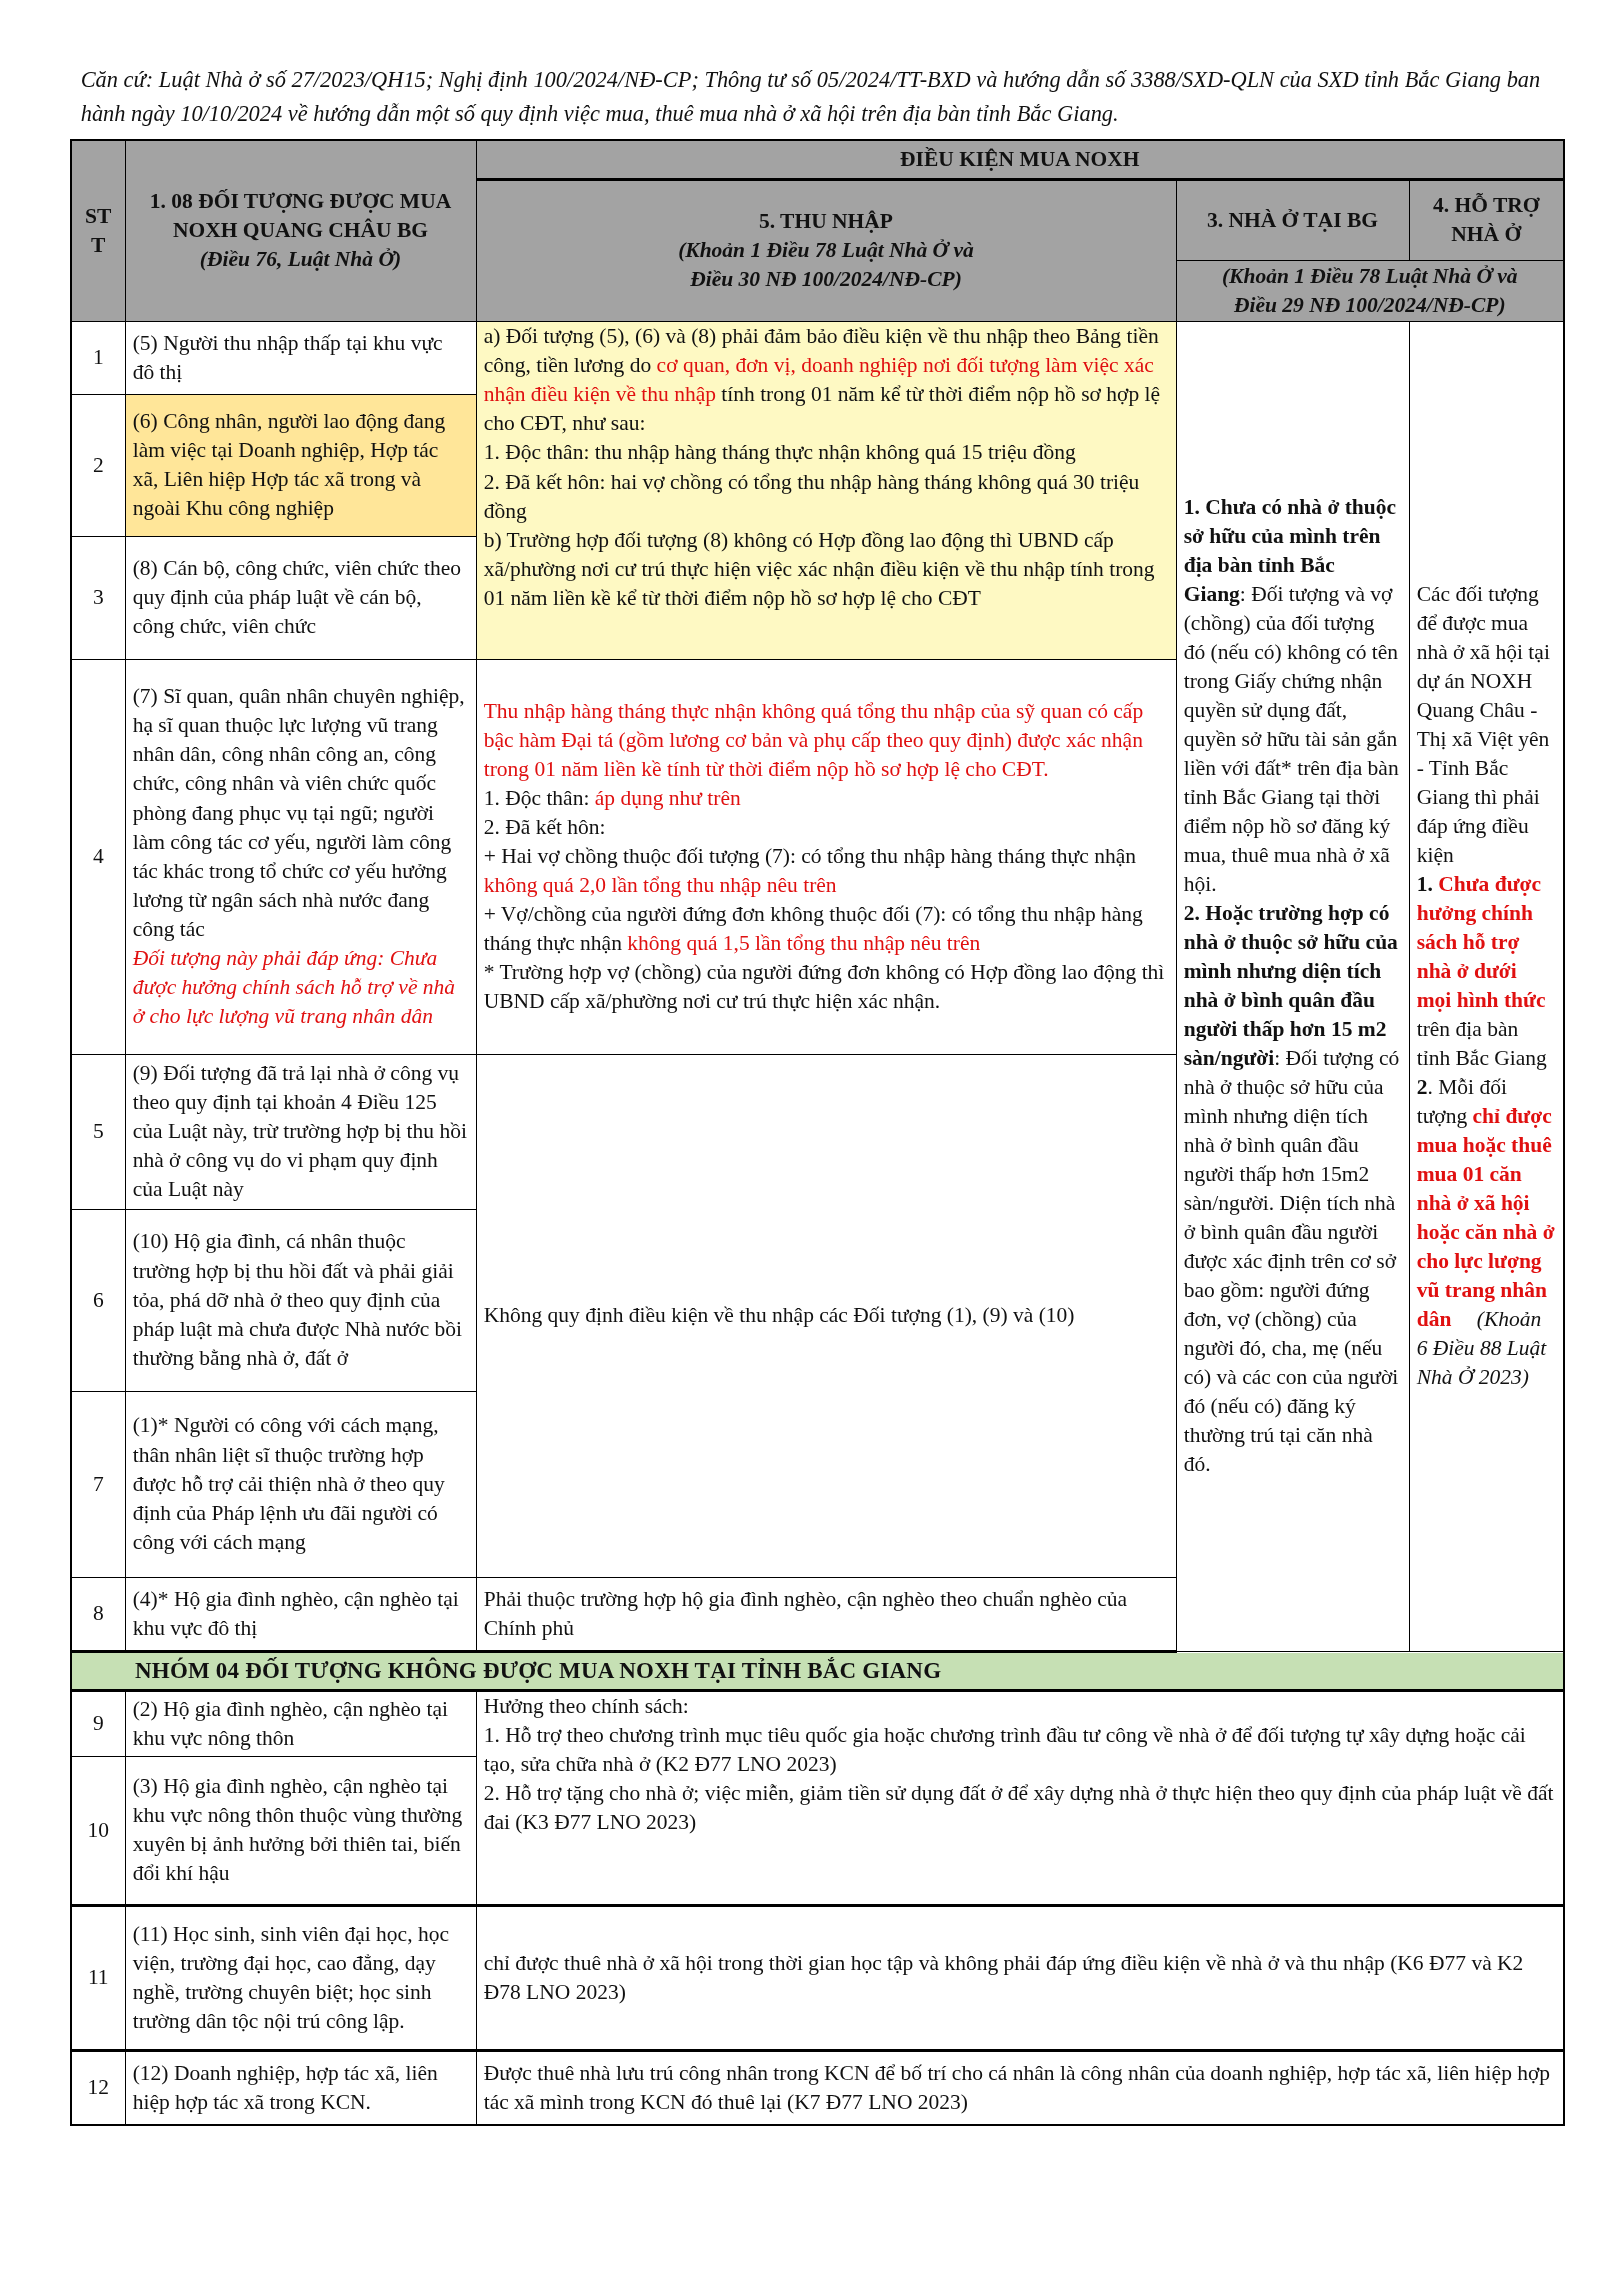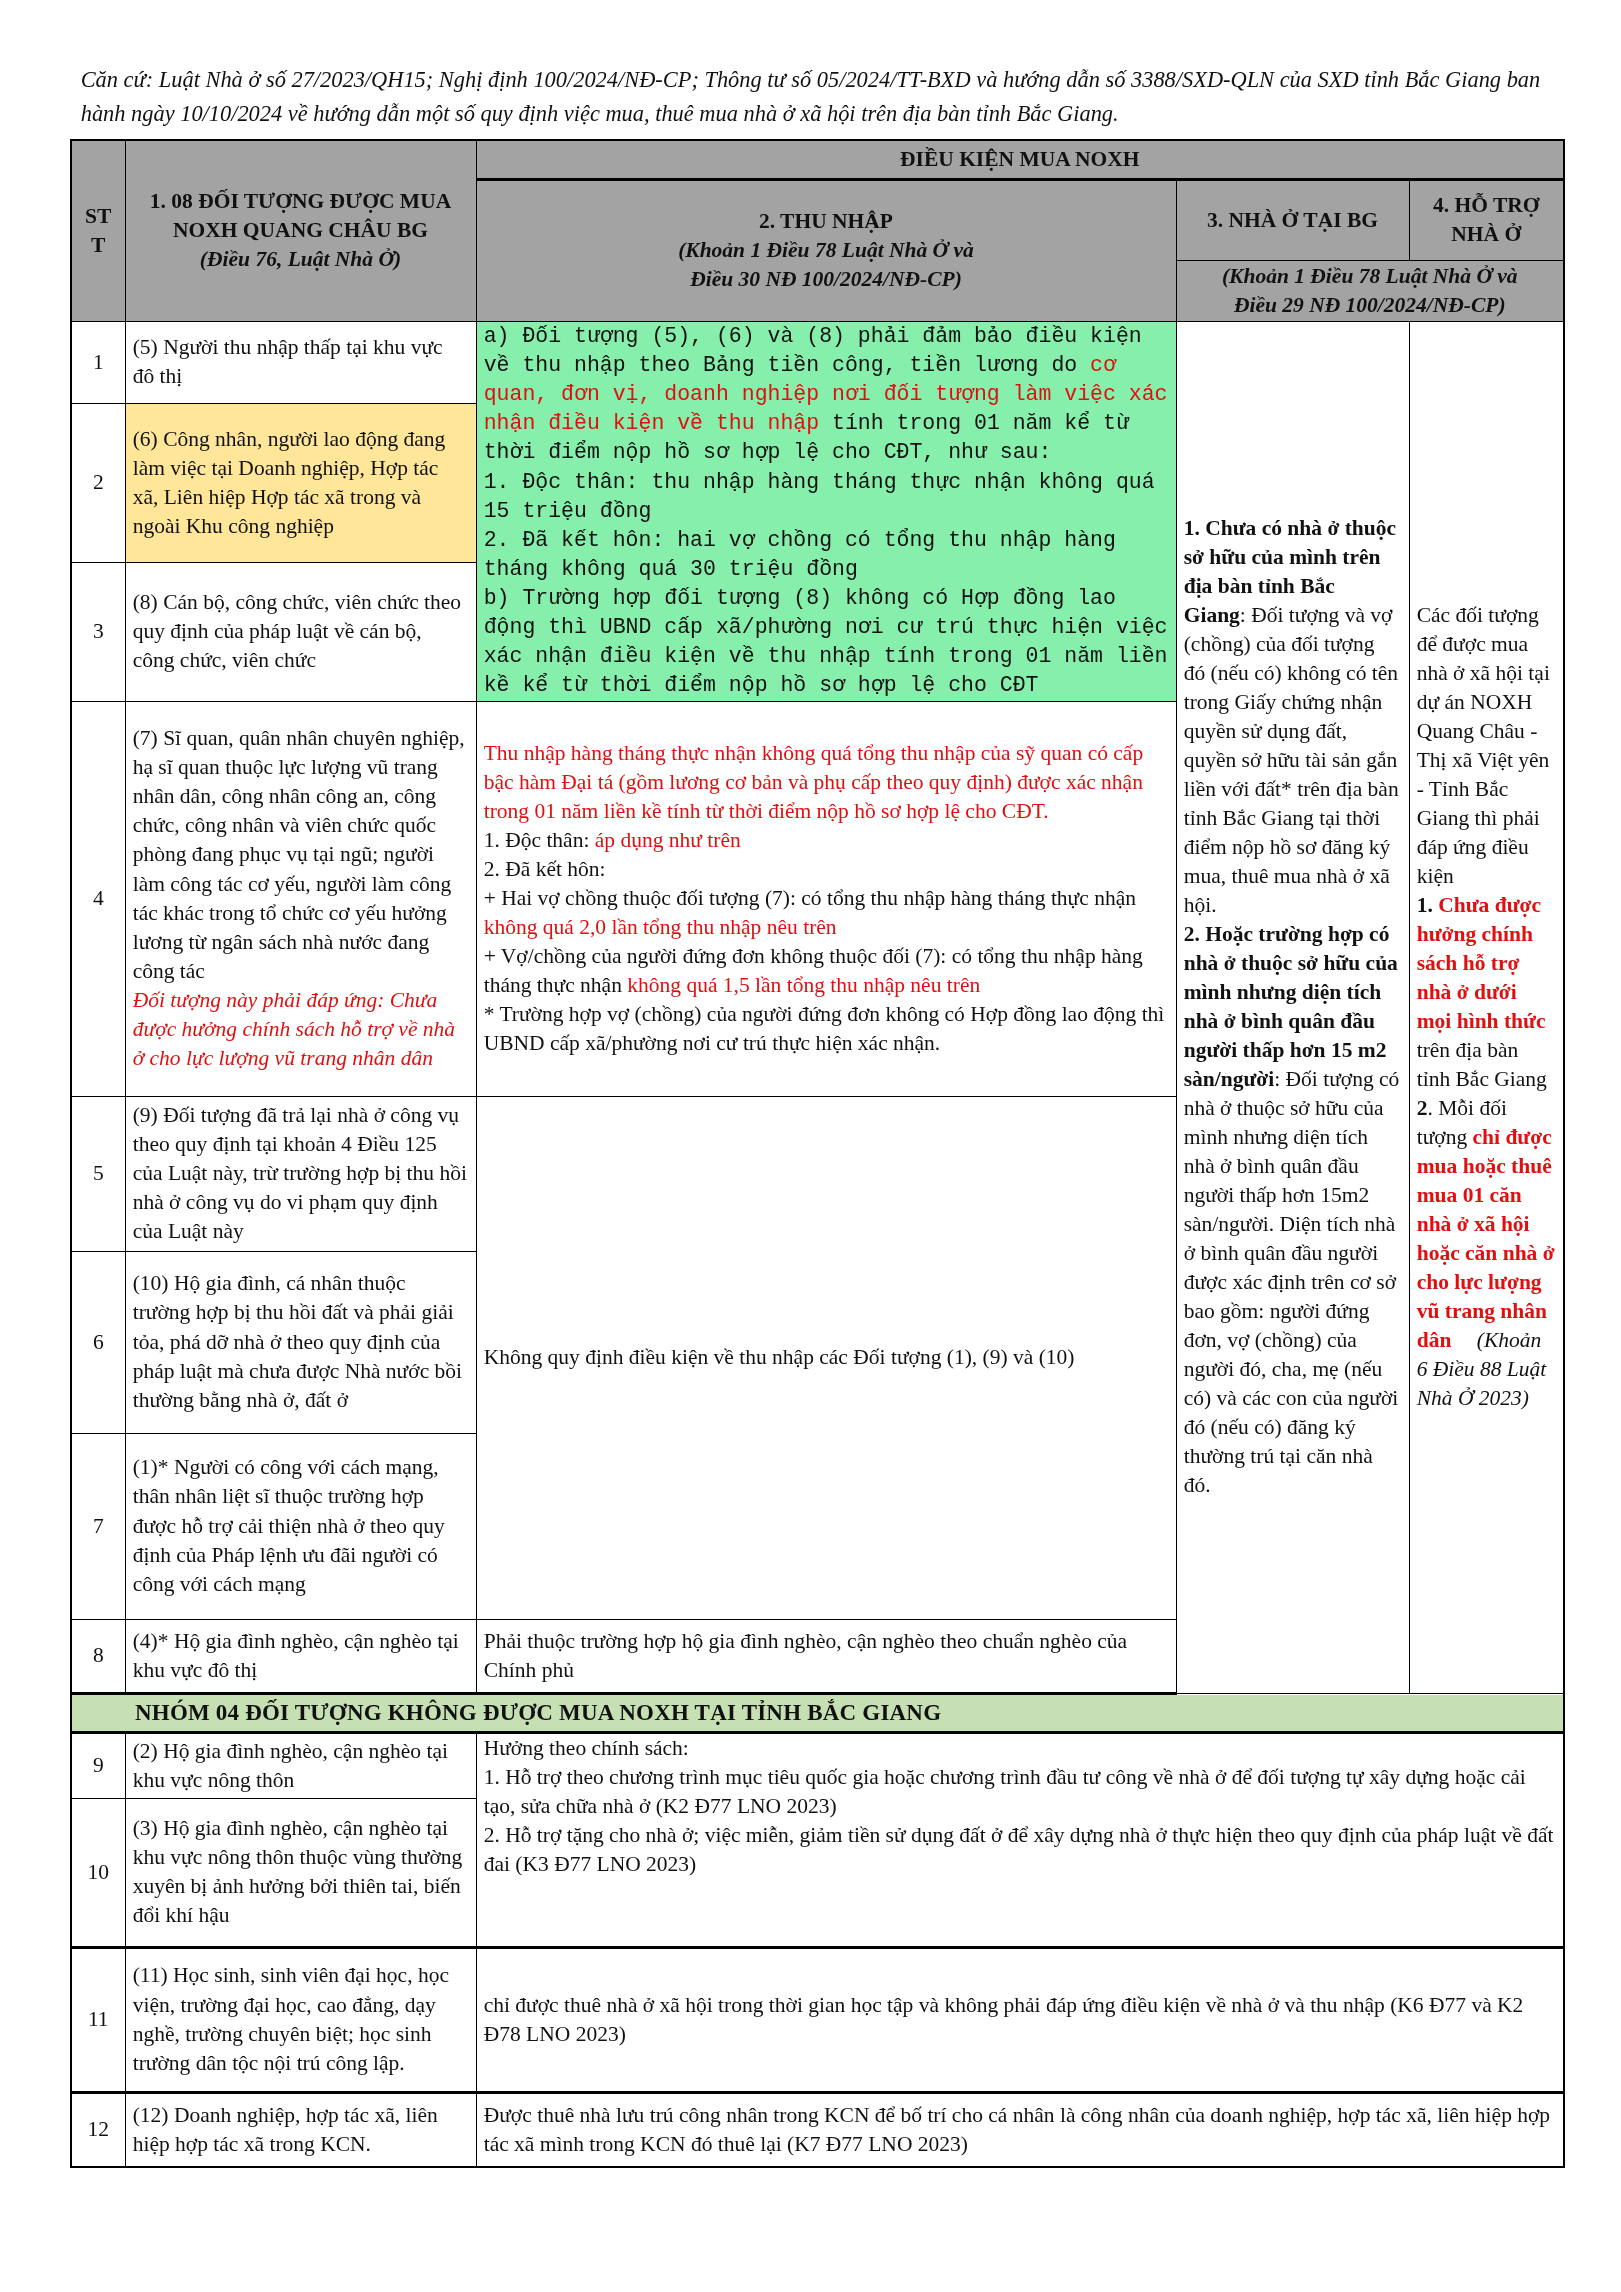--- a/index.html
+++ b/index.html
@@ -28,21 +28,21 @@
     border:1.8px solid #000;
     padding:0.9px 7.2px;
     font-size:21.5px;line-height:1.35;
     vertical-align:middle;
     overflow:hidden;
     word-wrap:break-word;
   }
   th{background:#a3a3a3;font-weight:bold;text-align:center;}
   .cite{font-style:italic;}
   .bg-yellow{background:#ffe699;}
-  .bg-orange{background:#86efac;font-family:Liberation Mono, monospace;}
+  .bg-orange{background:#fef9c3;}
   .stt{text-align:center;}
   .thick-b{border-bottom:3.6px solid #000;}
   .red{color:#e01010;}
   .red-it{color:#e01010;font-style:italic;}
   .b{font-weight:bold;}
   .it{font-style:italic;margin-left:20px;}
   .group-row td{
     background:#c6e0b4;font-weight:bold;font-size:23px;
     padding-left:63px;letter-spacing:0.2px;
   }
@@ -67,21 +67,21 @@
       <tr style="height:39px">
         <th rowspan="3">STT</th>
         <th rowspan="3">
           <div>1. 08 ĐỐI TƯỢNG ĐƯỢC MUA NOXH QUANG CHÂU BG</div>
           <div class="cite">(Điều 76, Luật Nhà Ở)</div>
         </th>
         <th colspan="3" class="thick-b">ĐIỀU KIỆN MUA NOXH</th>
       </tr>
       <tr style="height:81px">
         <th rowspan="2">
-          <div>2. THU NHẬP</div>
+          <div>5. THU NHẬP</div>
           <div class="cite">(Khoản 1 Điều 78 Luật Nhà Ở và</div>
           <div class="cite">Điều 30 NĐ 100/2024/NĐ-CP)</div>
         </th>
         <th>3. NHÀ Ở TẠI BG</th>
         <th>4. HỖ TRỢ NHÀ Ở</th>
       </tr>
       <tr style="height:57px">
         <th colspan="2">
           <div class="cite">(Khoản 1 Điều 78 Luật Nhà Ở và</div>
           <div class="cite">Điều 29 NĐ 100/2024/NĐ-CP)</div>

